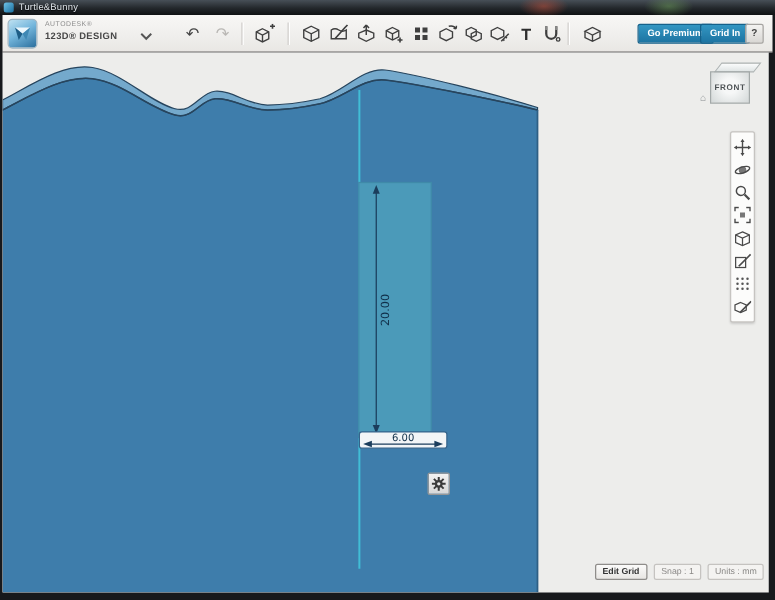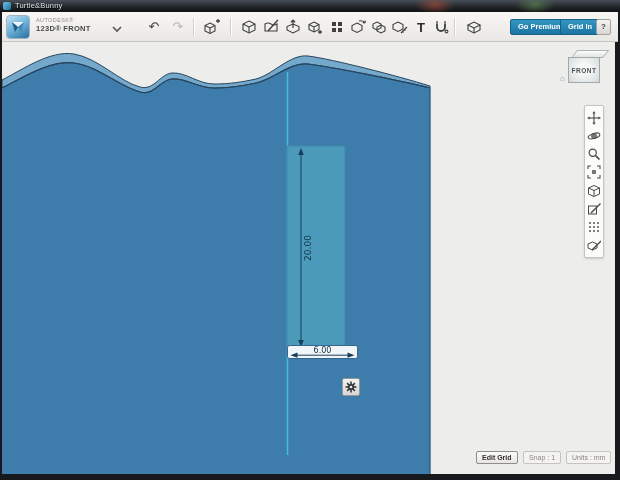--- a/index.html
+++ b/index.html
@@ -91,21 +91,21 @@
   <div class="abs toolbar">
     <div class="abs logo">
       <svg width="16" height="16" viewBox="0 0 16 16">
         <polygon points="2,3 14,3 8,8" fill="#eaf6fc"></polygon>
         <polygon points="2,3 8,8 5,13" fill="#1e5d86"></polygon>
         <polygon points="14,3 11,13 8,8" fill="#3f88b4"></polygon>
       </svg>
     </div>
     <div class="abs brand">
       <div class="l1">AUTODESK®</div>
-      <div class="l2">123D® FRONT</div>
+      <div class="l2">123D® DESIGN</div>
     </div>
     <div class="abs tbtn" style="left:106px;top:8px;">
       <svg width="12" height="8" viewBox="0 0 12 8">
           <polyline points="2,2 6,6 10,2" fill="none" stroke="#555" stroke-width="1.6"></polyline>
         </svg>
     </div>
 
     <div class="abs tbtn glyph" style="left:143px;">↶</div>
     <div class="abs tbtn glyph disabled" style="left:167px;">↷</div>
 

